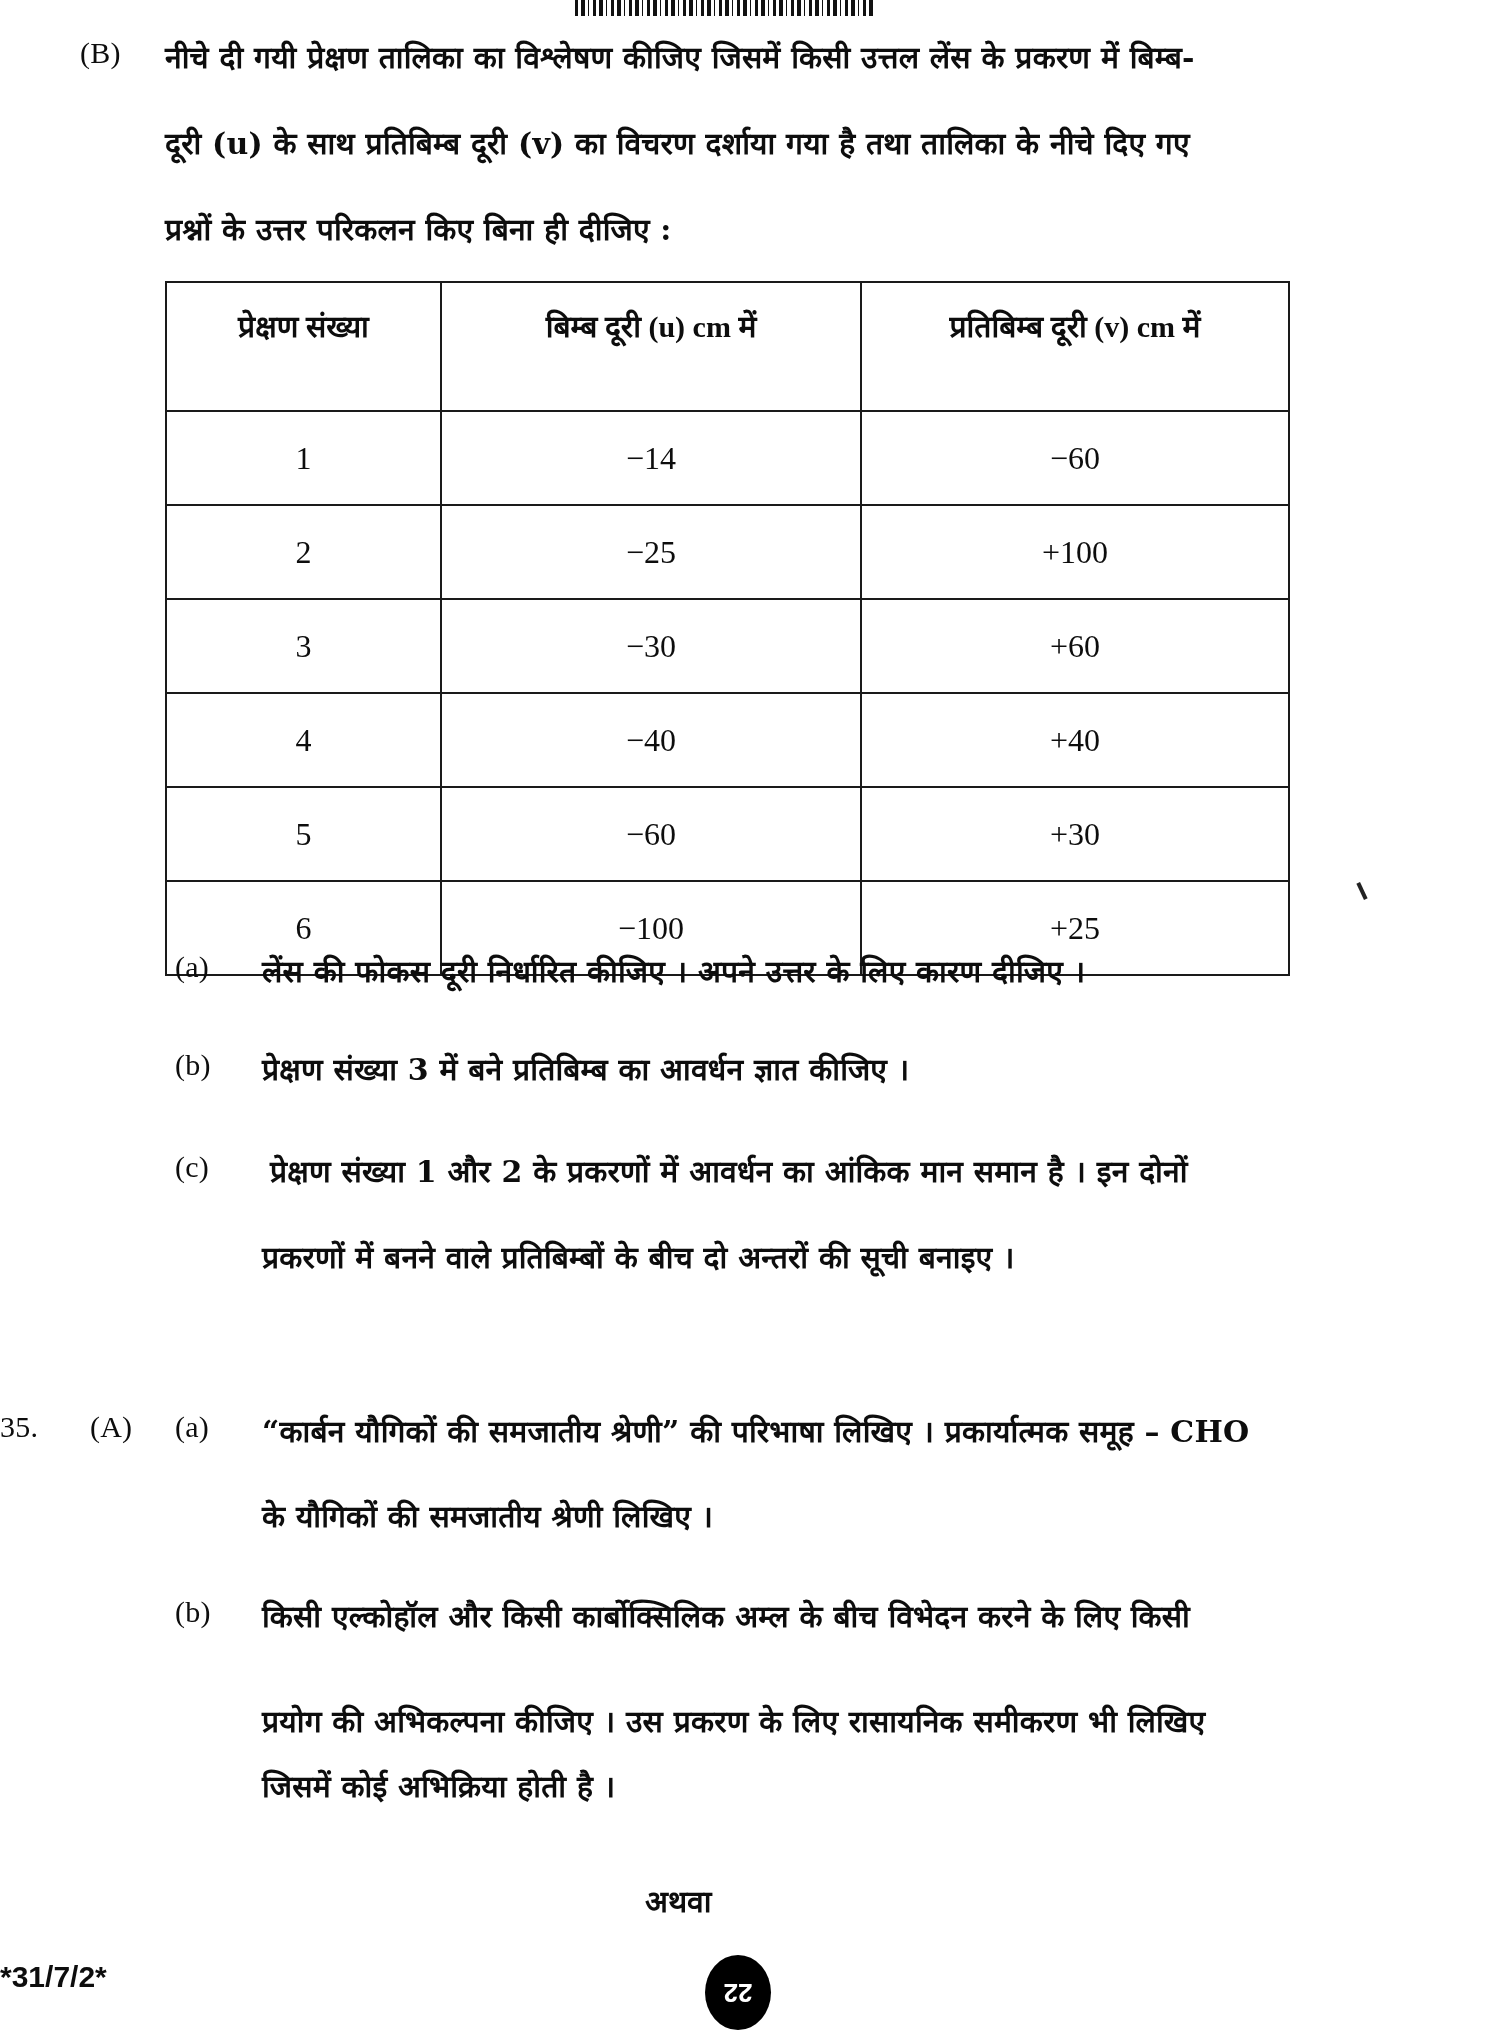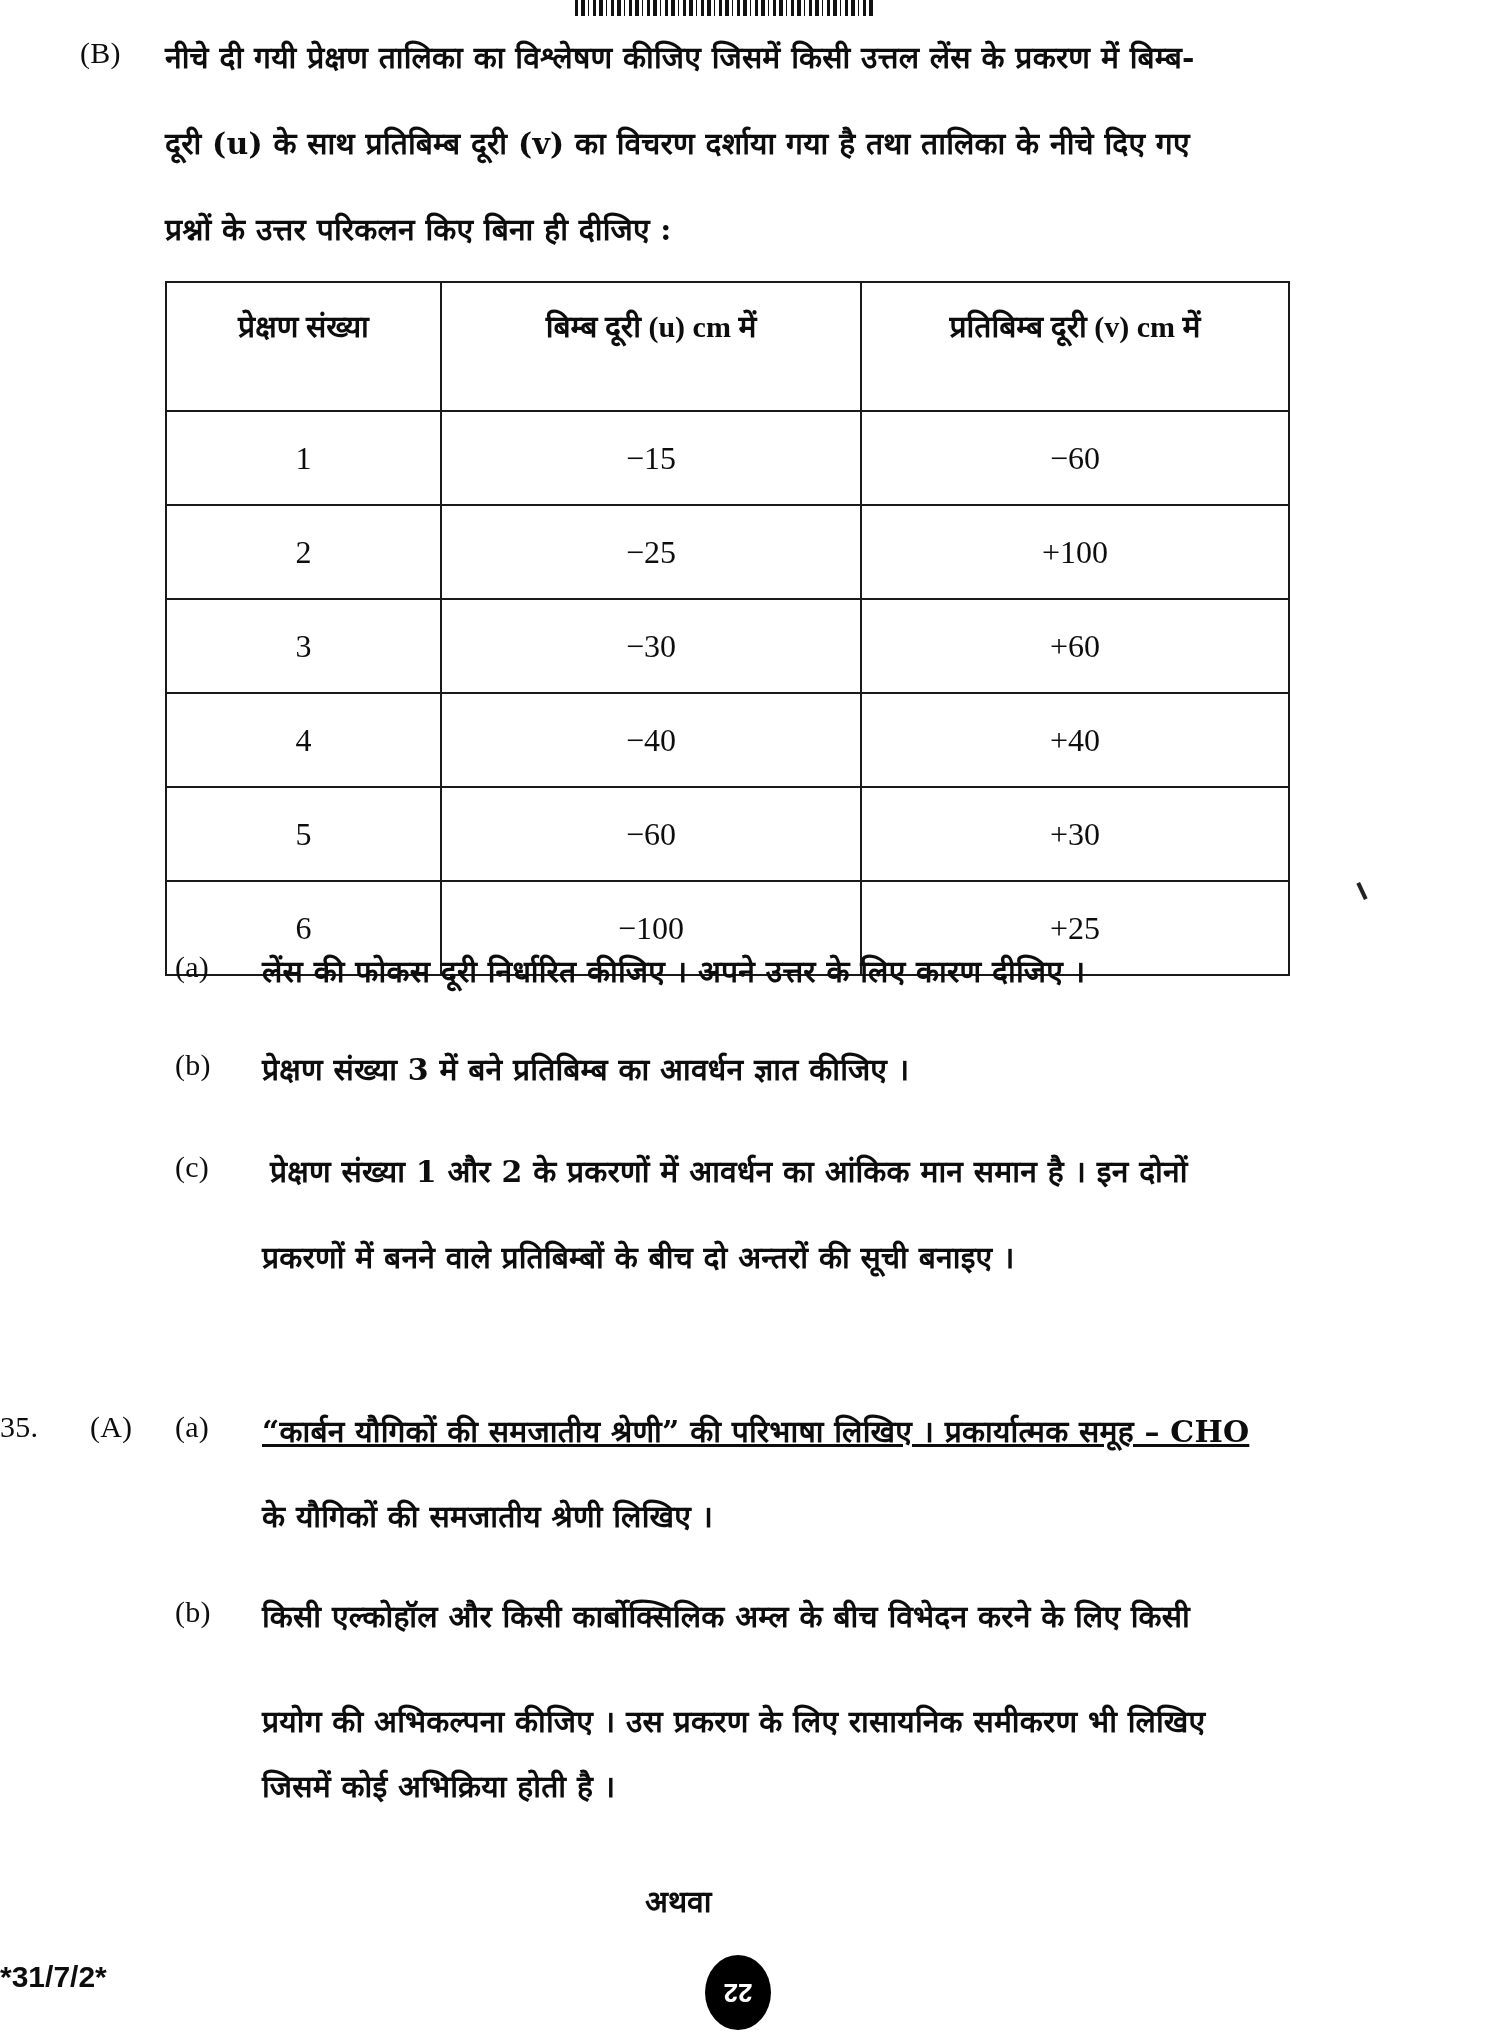--- a/index.html
+++ b/index.html
@@ -52,21 +52,21 @@
       <col class="col3">
     </colgroup>
   <tbody>
       <tr>
     <th>प्रेक्षण संख्या</th>
     <th>बिम्ब दूरी (u) cm में</th>
     <th>प्रतिबिम्ब दूरी (v) cm में</th>
   </tr>
   <tr>
     <td>1</td>
-    <td>−15</td>
+    <td>−14</td>
     <td>−60</td>
   </tr>
   <tr>
     <td>2</td>
     <td>−25</td>
     <td>+100</td>
   </tr>
   <tr>
     <td>3</td>
     <td>−30</td>
@@ -98,21 +98,21 @@
 <div class="abs txt label" style="left:175px; top:1048px;">(b)</div>
 <div class="abs txt" style="left:262px; top:1048px;">प्रेक्षण संख्या 3 में बने प्रतिबिम्ब का आवर्धन ज्ञात कीजिए ।</div>
 
 <div class="abs txt label" style="left:175px; top:1150px;">(c)</div>
 <div class="abs txt" style="left:262px; top:1150px;margin-left:8px;">प्रेक्षण संख्या 1 और 2 के प्रकरणों में आवर्धन का आंकिक मान समान है । इन दोनों</div>
 <div class="abs txt" style="left:262px; top:1236px;">प्रकरणों में बनने वाले प्रतिबिम्बों के बीच दो अन्तरों की सूची बनाइए ।</div>
 
 <div class="abs txt label" style="left:0px; top:1410px;">35.</div>
 <div class="abs txt label" style="left:90px; top:1410px;">(A)</div>
 <div class="abs txt label" style="left:175px; top:1410px;">(a)</div>
-<div class="abs txt" style="left:262px; top:1410px;text-decoration:underline;">“कार्बन यौगिकों की समजातीय श्रेणी” की परिभाषा लिखिए । प्रकार्यात्मक समूह – CHO</div>
+<div class="abs txt" style="left:262px; top:1410px;">“कार्बन यौगिकों की समजातीय श्रेणी” की परिभाषा लिखिए । प्रकार्यात्मक समूह – CHO</div>
 <div class="abs txt" style="left:262px; top:1495px;">के यौगिकों की समजातीय श्रेणी लिखिए ।</div>
 
 <div class="abs txt label" style="left:175px; top:1595px;">(b)</div>
 <div class="abs txt" style="left:262px; top:1595px;">किसी एल्कोहॉल और किसी कार्बोक्सिलिक अम्ल के बीच विभेदन करने के लिए किसी</div>
 <div class="abs txt" style="left:262px; top:1680px;margin-top:20px;">प्रयोग की अभिकल्पना कीजिए । उस प्रकरण के लिए रासायनिक समीकरण भी लिखिए</div>
 <div class="abs txt" style="left:262px; top:1765px;">जिसमें कोई अभिक्रिया होती है ।</div>
 
 <div class="abs athva">अथवा</div>
 
 <div class="abs footer-code">*31/7/2*</div>

